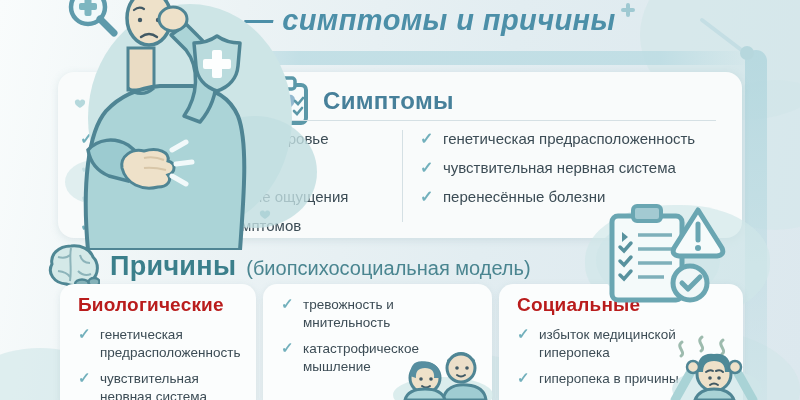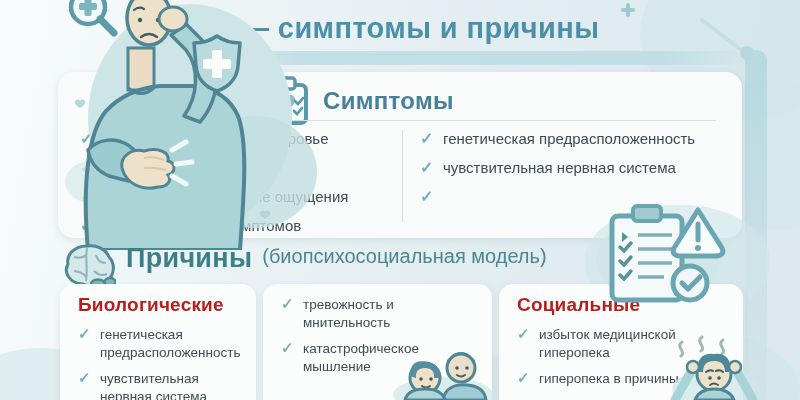--- a/index.html
+++ b/index.html
@@ -16,39 +16,39 @@
   .ribbon{position:absolute;left:150px;top:51px;width:600px;height:14px;z-index:0;border-radius:8px;
     background:linear-gradient(90deg,rgba(188,220,227,0),rgba(188,220,227,.85) 25%,rgba(188,220,227,.85) 85%,rgba(188,220,227,0));}
   .vstripe{position:absolute;left:745px;top:50px;width:22px;height:360px;z-index:0;border-radius:11px 11px 0 0;
     background:linear-gradient(180deg,rgba(173,212,220,.75),rgba(197,224,229,.3));}
   .thermo{position:absolute;left:688px;top:14px;z-index:0;}
   .decor-plus{position:absolute;left:621px;top:3px;width:14px;height:14px;z-index:1;}
   .decor-plus:before,.decor-plus:after{content:"";position:absolute;background:#9fc9d2;border-radius:2px;}
   .decor-plus:before{left:5px;top:0;width:4px;height:14px;}
   .decor-plus:after{left:0;top:5px;width:14px;height:4px;}
 
-  .title{position:absolute;left:240px;top:12px;width:380px;margin:0;z-index:1;
-    font-size:29px;font-weight:bold;color:#4c8fa8;letter-spacing:.4px;}
+  .title{position:absolute;left:240px;top:4px;width:380px;margin:0;text-align:center;z-index:1;
+    font-size:29px;font-weight:bold;color:#4c8fa8;letter-spacing:.4px;font-style:italic;}
 
   .man-svg{position:absolute;left:40px;top:0;z-index:2;}
 
   .symptoms-panel{position:absolute;left:58px;top:72px;width:684px;height:166px;z-index:1;
     background:#f9fbfb;border-radius:16px;box-shadow:0 2px 9px rgba(110,150,162,.18);}
   .symptoms-header{position:absolute;left:206px;top:4px;display:flex;align-items:center;gap:13px;}
   .symptoms-header h2{margin:0;font-size:24px;font-weight:bold;color:#47809a;letter-spacing:.3px;}
   .sym-divider{position:absolute;left:188px;top:48px;width:470px;height:1px;background:#d5e0e4;}
   .sym-list{list-style:none;margin:0;padding:0;position:absolute;top:57px;}
   .sym-left{left:22px;width:312px;}
   .sym-right{left:362px;width:305px;}
   .sym-list li{display:flex;gap:9px;align-items:baseline;margin-bottom:9px;
     font-size:15px;line-height:1.25;color:#3c4c55;}
   .check{color:#72b0bc;font-weight:bold;font-size:16px;flex:0 0 14px;}
   .v-divider{position:absolute;left:344px;top:58px;width:1px;height:92px;background:#d5e0e4;}
 
-  .causes-header{position:absolute;left:60px;top:243px;display:flex;z-index:2;}
+  .causes-header{position:absolute;left:44px;top:243px;display:flex;align-items:center;z-index:2;}
   .causes-header h2{margin:0 0 0 10px;font-size:27px;font-weight:bold;color:#3b7f8b;letter-spacing:.3px;}
   .causes-sub{margin-left:10px;font-size:20px;color:#4a8590;position:relative;top:2px;}
 
   .card{position:absolute;top:284px;height:130px;background:#fbfdfd;border-radius:14px;z-index:2;
     box-shadow:0 2px 7px rgba(110,150,162,.16);padding:10px 12px 0 18px;box-sizing:border-box;}
   .card h3{margin:0 0 8px;font-size:19px;font-weight:bold;color:#b91c1c;letter-spacing:.2px;}
   .card ul{list-style:none;margin:0;padding:0;}
   .card li{display:flex;gap:8px;align-items:baseline;margin-bottom:7px;
     font-size:13.5px;line-height:1.3;color:#3c4c55;}
   .card .check{font-size:15px;}
@@ -163,20 +163,21 @@
       <li>
           <span class="check">✓</span>
           <span>генетическая предрасположенность</span>
         </li>
       <li>
           <span class="check">✓</span>
           <span>чувствительная нервная система</span>
         </li>
       <li>
           <span class="check">✓</span>
+          <span>перенесённые болезни</span>
         </li>
     </ul>
   </section>
 
   <svg class="decor-svg clipwarn" width="138" height="108" viewBox="0 0 138 108">
     <ellipse cx="66" cy="62" rx="62" ry="42" fill="#cfe6e8" opacity=".7"></ellipse>
     <g>
       <rect x="20" y="18" width="70" height="84" rx="6" fill="#f4fafa" stroke="#6aa6b2" stroke-width="5"></rect>
       <rect x="41" y="8" width="28" height="15" rx="4" fill="#a3cad2" stroke="#6aa6b2" stroke-width="4"></rect>
       <path d="M30 34 l6 5 l-6 5 Z" fill="#58929e"></path>

